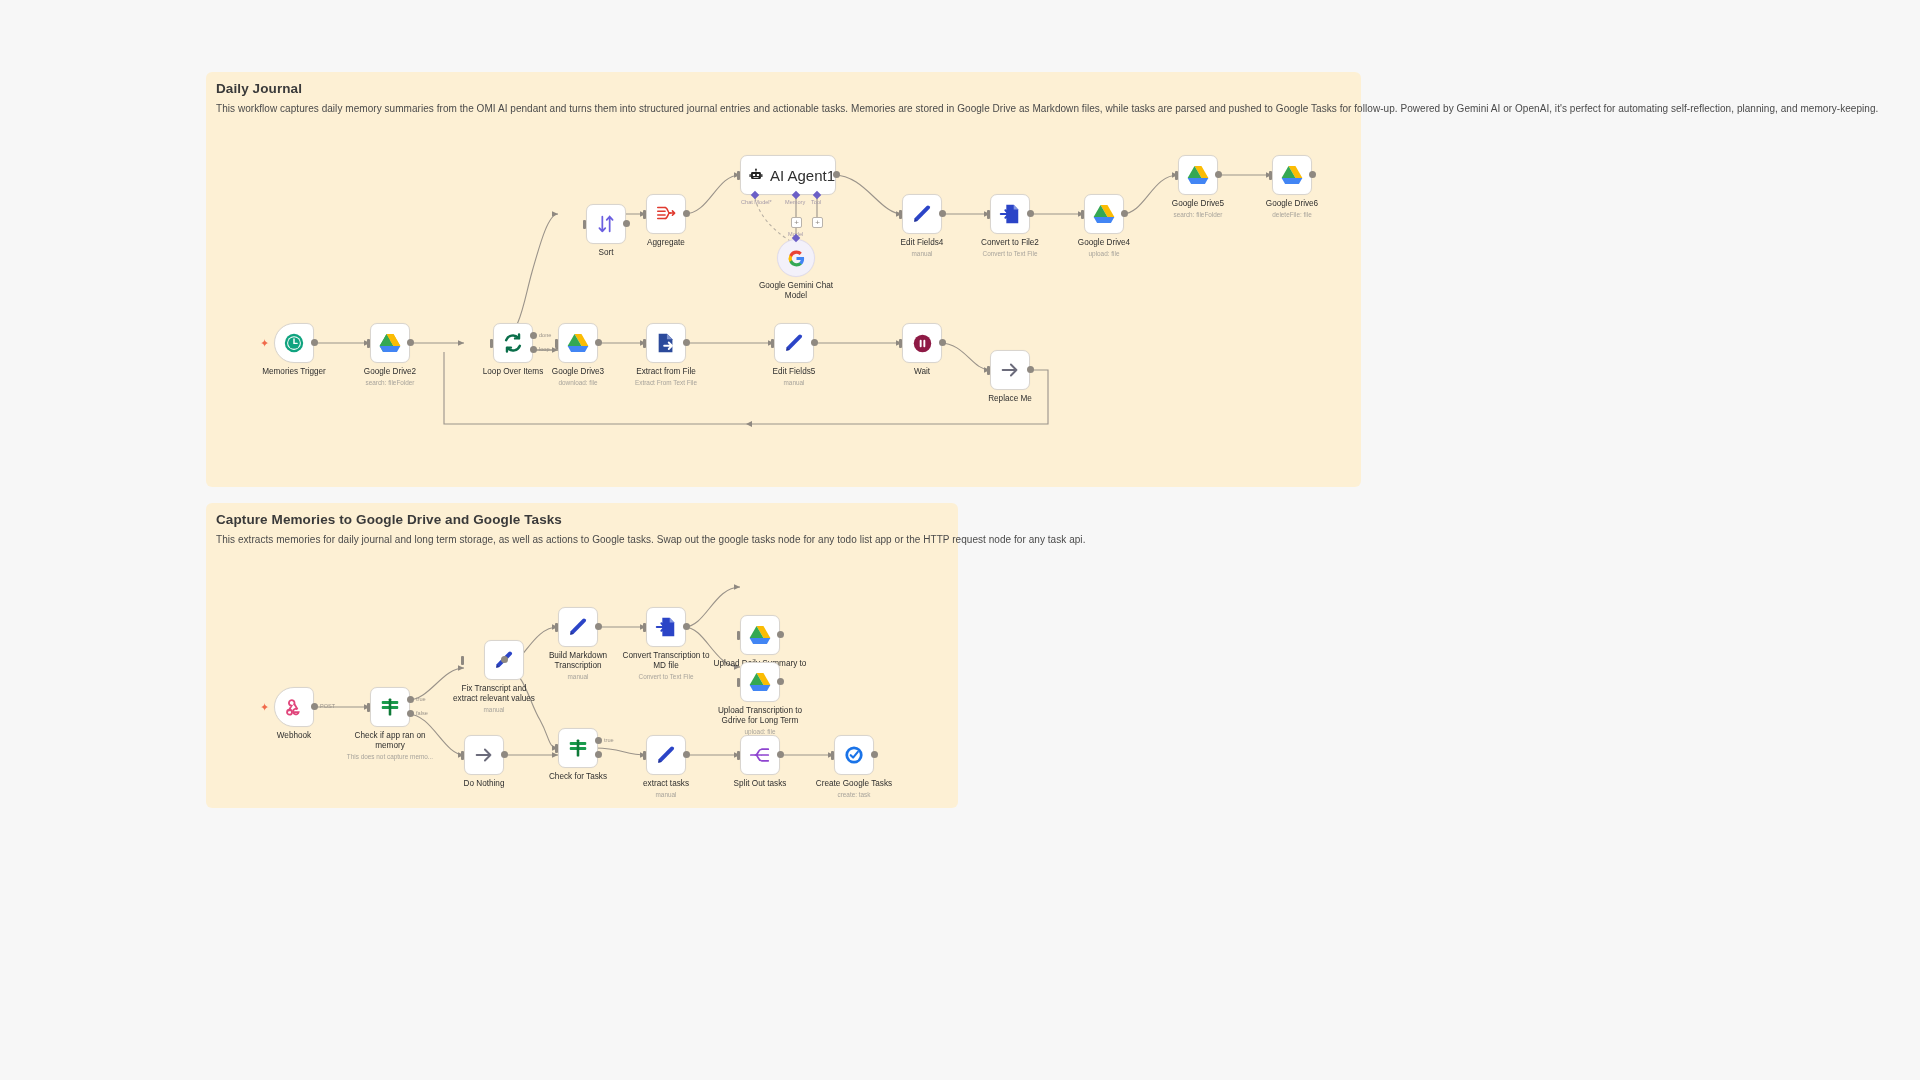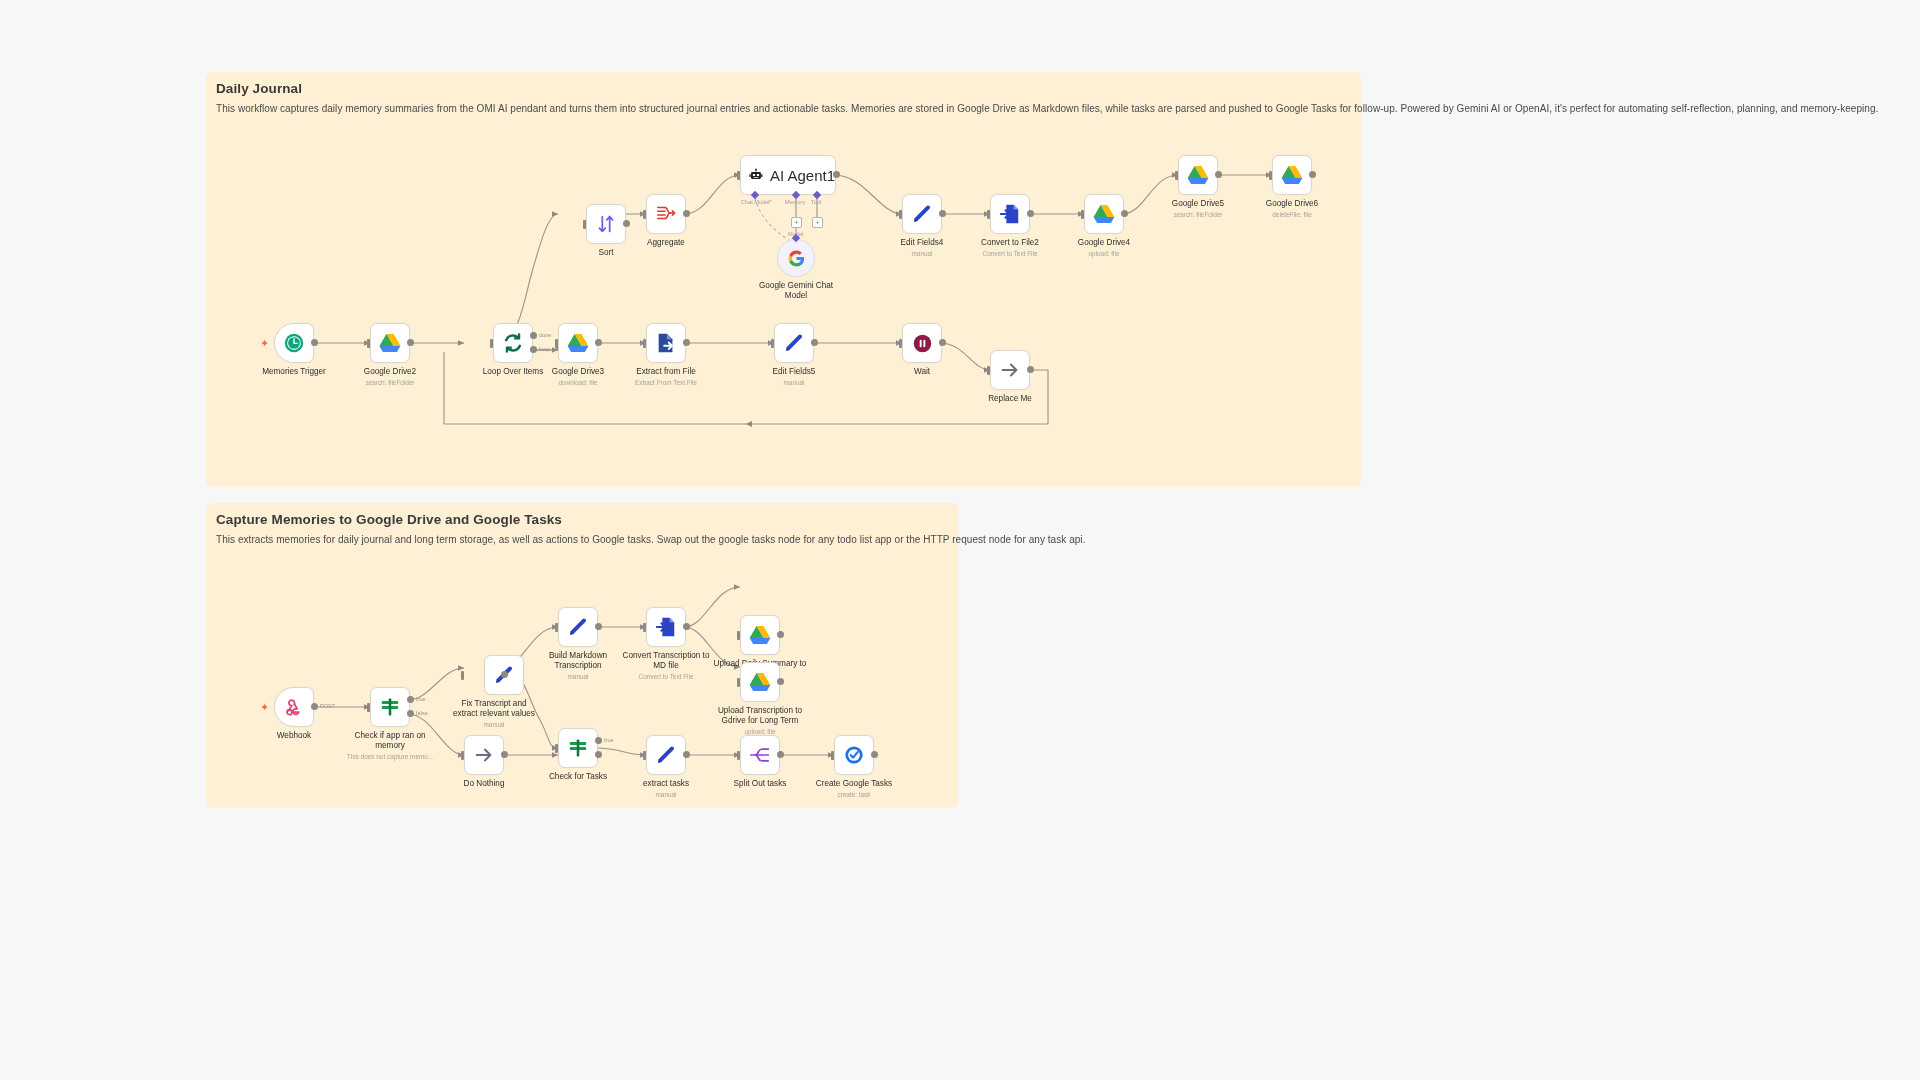--- a/index.html
+++ b/index.html
@@ -429,21 +429,21 @@
     </div>
     <div class="port" style="left:37px; top:9px;"></div>
     <div class="port" style="left:37px; top:23px;"></div>
     <div class="etext" style="left:46px; top:9px;">true</div>
     <div class="etext" style="left:46px; top:23px;">false</div>
     <div class="nlabel">Check if app ran on
 memory</div>
     <div class="nsub r2">This does not capture memo...</div>
   </div>
 
-  <div class="node" style="left:464px; top:655px;padding-left:20px;">
+  <div class="node" style="left:464px; top:640px;padding-left:20px;">
     <div class="port in" style="left:-3px; top:16px;"></div>
     <div class="nbox">
       <svg class="gi" width="22" height="22" viewBox="0 0 24 24">
         <path d="M3.5 20.5 7 19.6 20.2 6.4a2 2 0 0 0 0-2.8l-.3-.3a2 2 0 0 0-2.8 0L3.9 16.6z" fill="#2b44c7"></path>
         <path d="M3.5 20.5 7 19.6l-2.6-2.6z" fill="#25338f"></path>
       </svg>
     </div>
     <div class="port" style="left:37px; top:16px;"></div>
     <div class="nlabel">Fix Transcript and
 extract relevant values</div>

